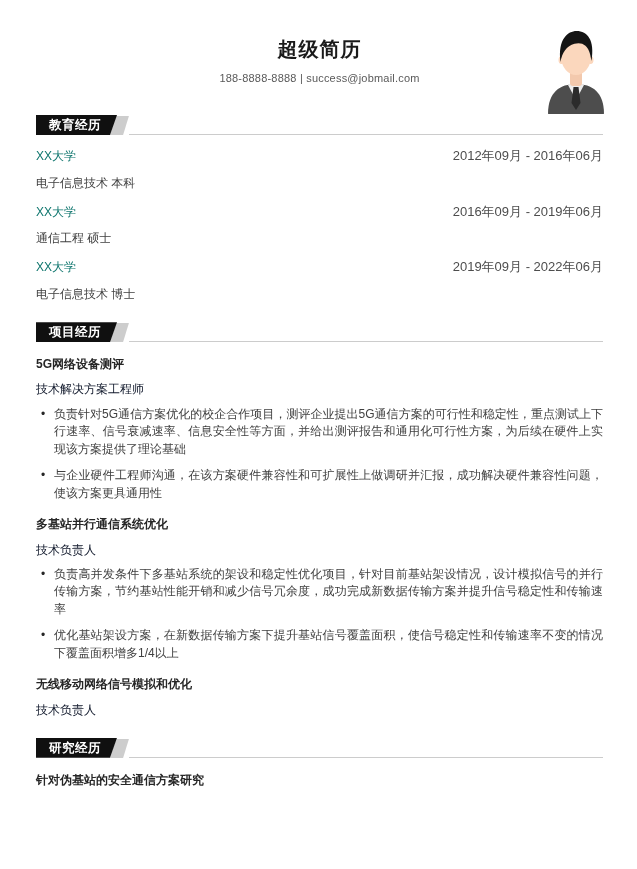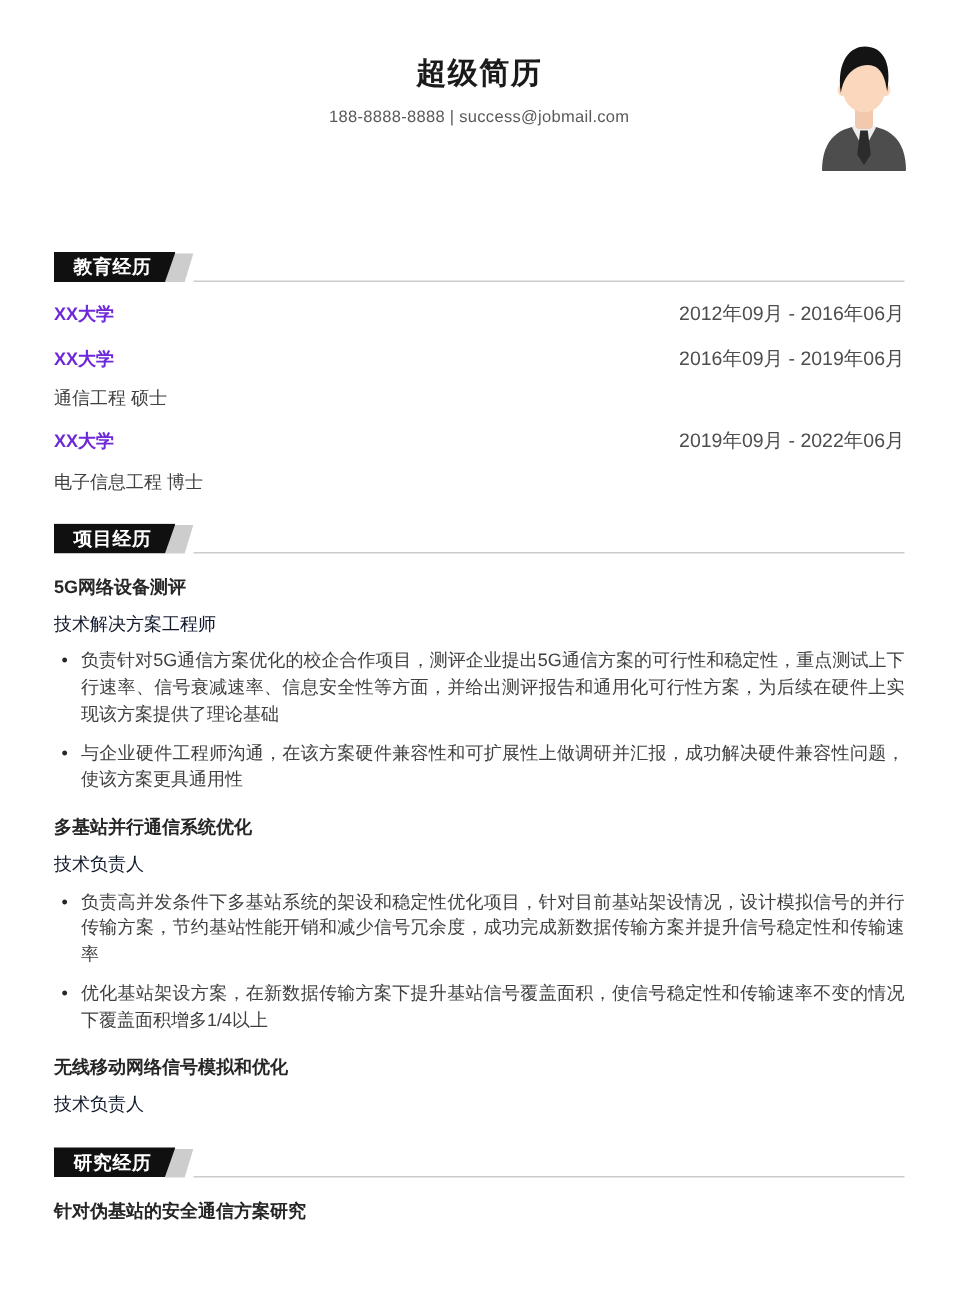--- a/index.html
+++ b/index.html
@@ -44,21 +44,21 @@
     background: #ffffff;
   }
   .avatar svg { display: block; width: 100%; height: 100%; }
 
   
   .sec-header {
     display: flex;
     align-items: flex-end;
     margin-top: 20px;
   }
-  .sec-header.first { margin-top: 84px; }
+  .sec-header.first { margin-top: 31px; }
   .badge {
     position: relative;
     z-index: 2;
     background: #101010;
     color: #ffffff;
     font-size: 12.5px;
     font-weight: bold;
     line-height: 20px;
     height: 20px;
     padding: 0 16px 0 13px;
@@ -77,21 +77,21 @@
   .sec-rule {
     flex: 1;
     height: 0;
     border-bottom: 1px solid #cccccc;
     margin-left: 3px;
   }
 
   
   .edu-item { margin-top: 12px; }
   .edu-row { display: flex; justify-content: space-between; align-items: baseline; }
-  .school { font-size: 12px; font-weight: bold; color: #6d28d9; line-height: 1.35; }
+  .school { font-size: 12px; font-weight: normal; color: #0f766e; line-height: 1.35; }
   .date { font-size: 13px; color: #4d4d4d; line-height: 1.35; }
   .degree { margin-top: 10px; font-size: 12px; color: #404040; line-height: 1.35; }
 
   
   .proj-name {
     margin-top: 14px;
     font-size: 12px;
     font-weight: bold;
     color: #262626;
     line-height: 1.35;
@@ -146,36 +146,37 @@
       </div>
       <div class="badge-fold"></div>
       <div class="sec-rule"></div>
     </div>
 
     <div class="edu-item">
       <div class="edu-row">
         <span class="school">XX大学</span>
         <span class="date">2012年09月 - 2016年06月</span>
       </div>
+      <div class="degree">电子信息技术 本科</div>
     </div>
 
     <div class="edu-item">
       <div class="edu-row">
         <span class="school">XX大学</span>
         <span class="date">2016年09月 - 2019年06月</span>
       </div>
       <div class="degree">通信工程 硕士</div>
     </div>
 
     <div class="edu-item">
       <div class="edu-row">
         <span class="school">XX大学</span>
         <span class="date">2019年09月 - 2022年06月</span>
       </div>
-      <div class="degree">电子信息工程 博士</div>
+      <div class="degree">电子信息技术 博士</div>
     </div>
   </section>
 
   <section>
     <div class="sec-header">
       <div class="badge">
         <span>项目经历</span>
       </div>
       <div class="badge-fold"></div>
       <div class="sec-rule"></div>

